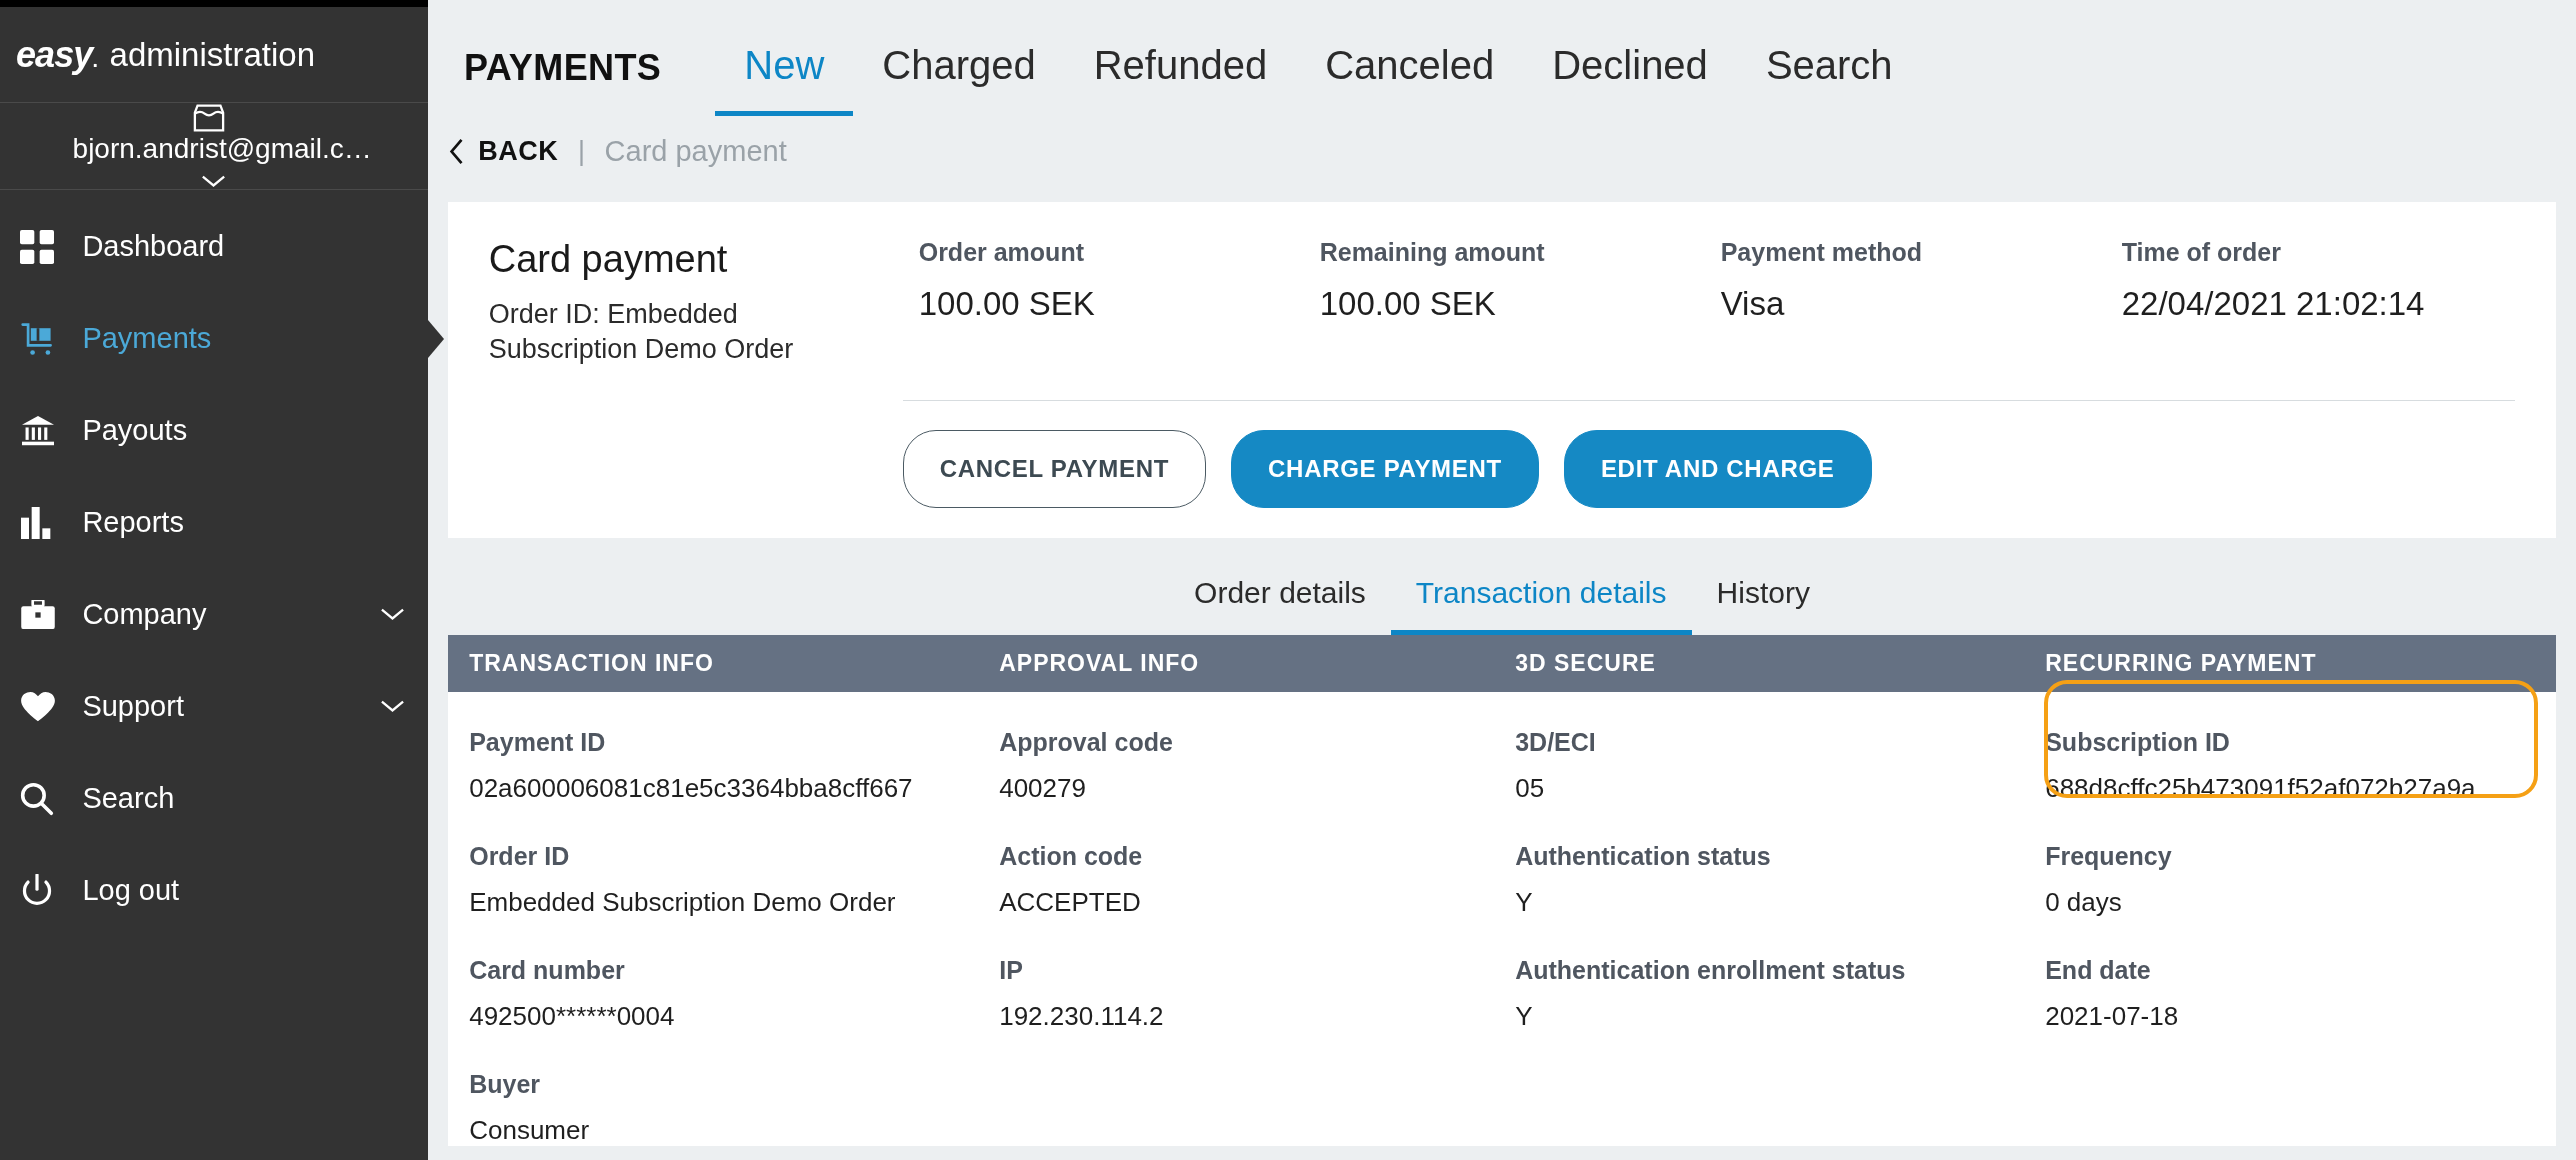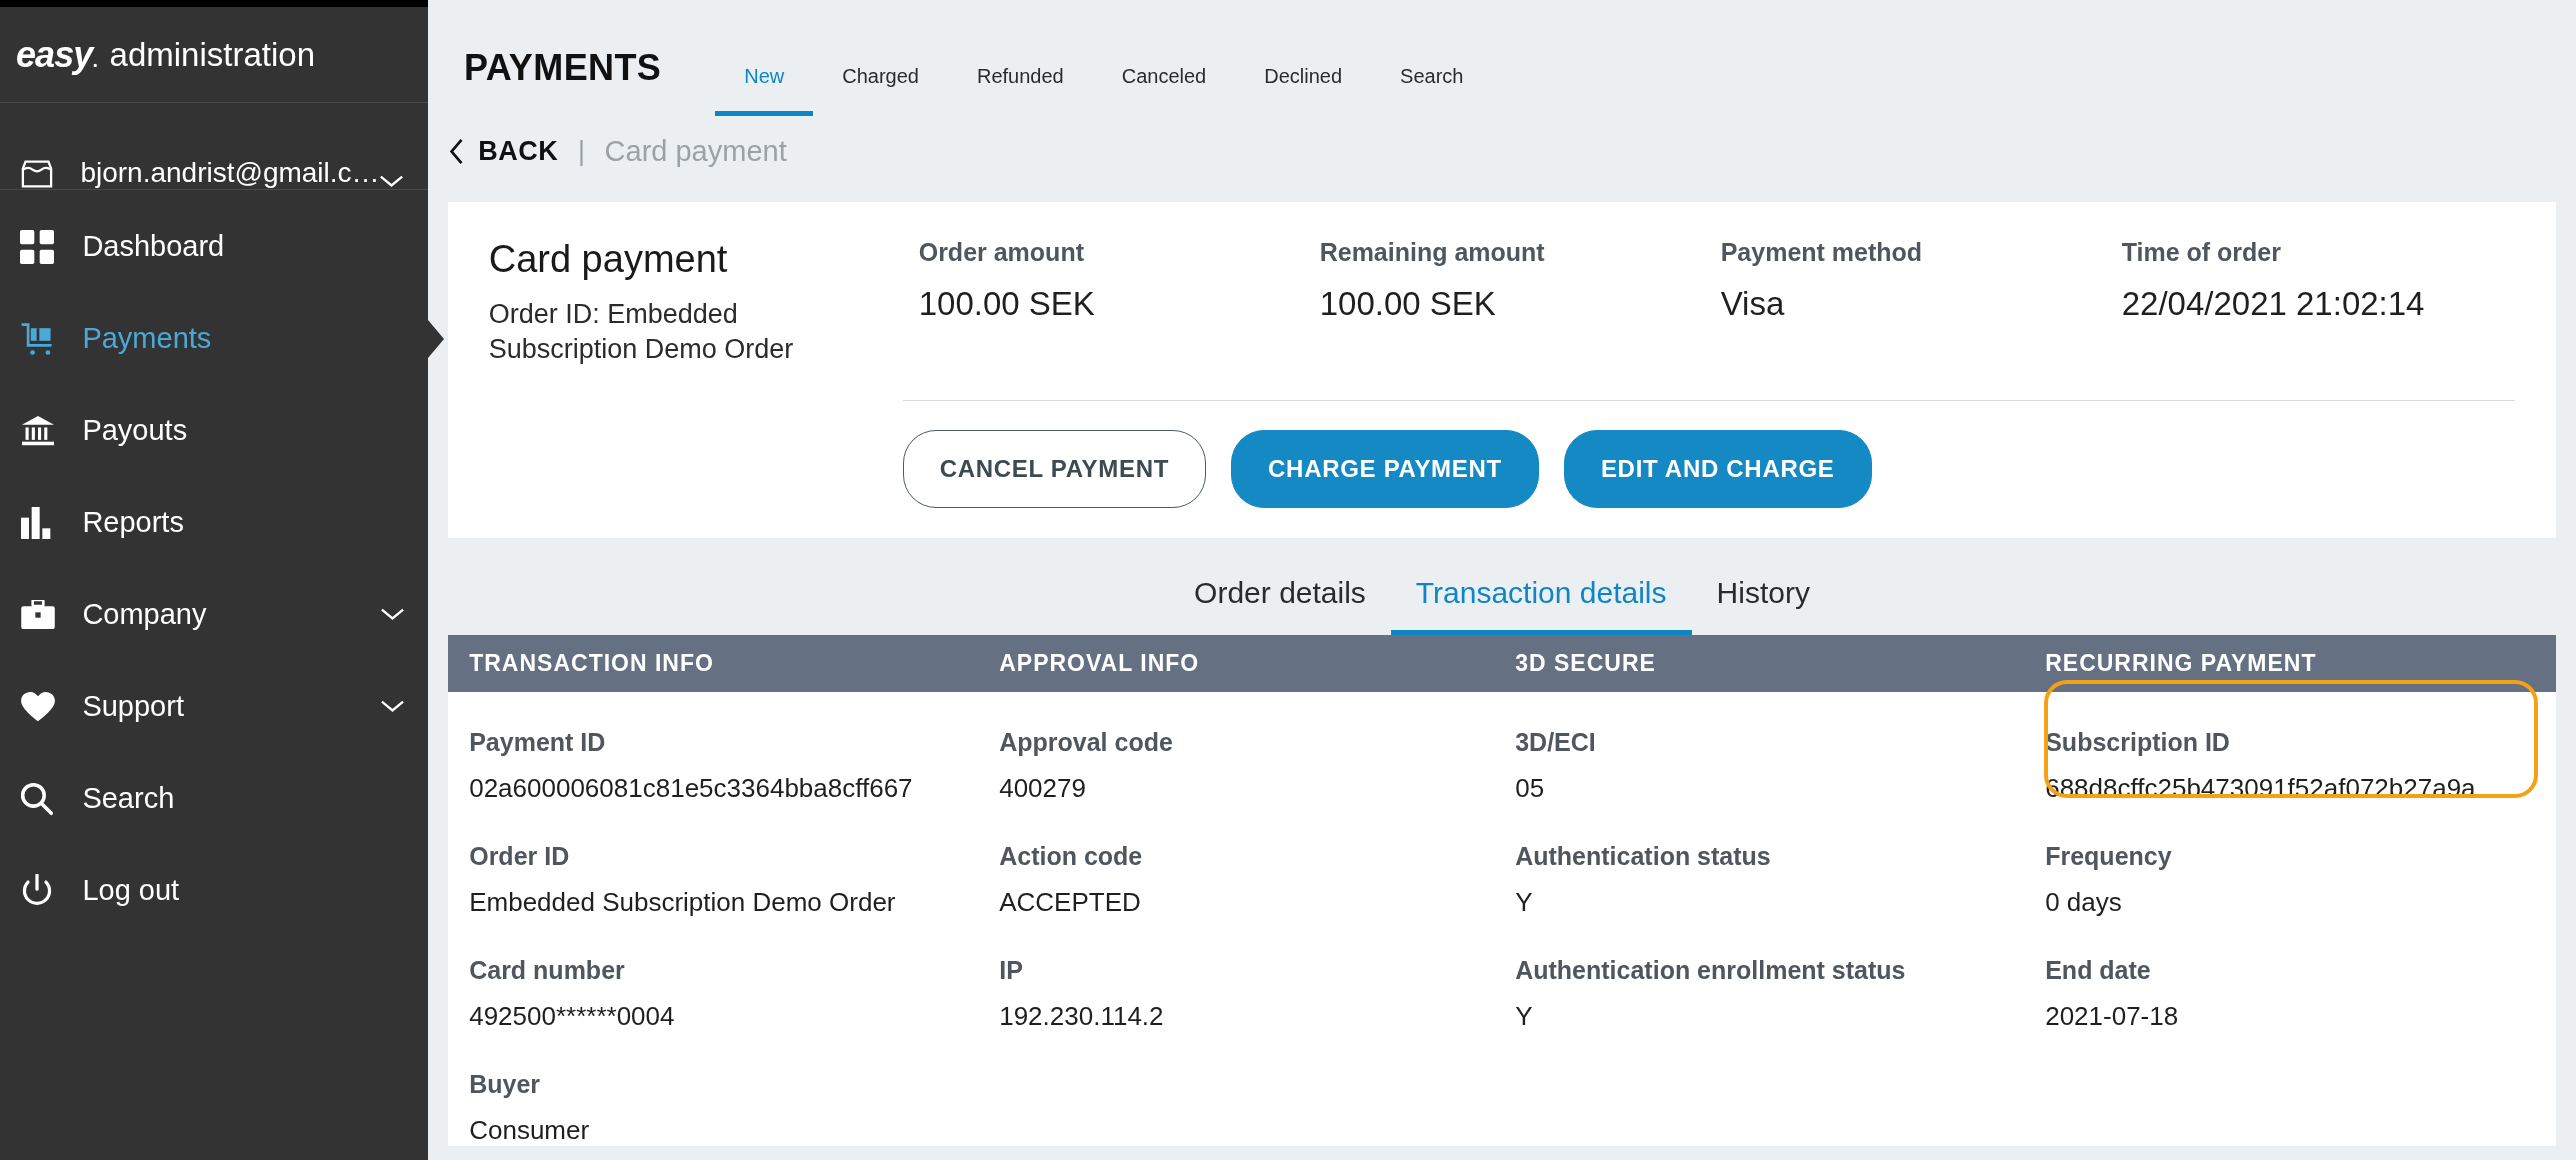--- a/index.html
+++ b/index.html
@@ -63,24 +63,25 @@
   .brand-title {
     font-size: 33px;
     color: #ffffff;
     margin-left: 12.5px;
     font-weight: 400;
   }
 
   .account-row {
     height: 87px;
     display: flex;
-    align-items: flex-end;
+    align-items: center;
     padding: 0 23px 0 19.7px;
     border-bottom: 0.9px solid #4a4a4a;
     cursor: pointer;
+    flex-direction: column;
   }
   .account-icon { width: 41px; min-width: 41px; display:flex; align-items:center; }
   .account-label {
     flex: 1;
     font-size: 28px;
     color: #ffffff;
     margin-left: 19.7px;
     white-space: nowrap;
     overflow: hidden;
   }
@@ -147,21 +148,21 @@
     font-size: 36px;
     font-weight: bold;
     color: #111111;
     letter-spacing: 0.4px;
     padding-bottom: 27px;
     margin-right: 54px;
     white-space: nowrap;
   }
   .tabs { display: flex; align-items: flex-end; }
   .tab {
-    font-size: 20px;
+    font-size: 40px;
     color: #2b2b2b;
     padding: 0 29px 23px 29px;
     cursor: pointer;
     white-space: nowrap;
     border-bottom: 5.4px solid transparent;
   }
   .tab.active { color: #0d86c6; border-bottom-color: #0d86c6; }
 
   .breadcrumb {
     height: 70px;

